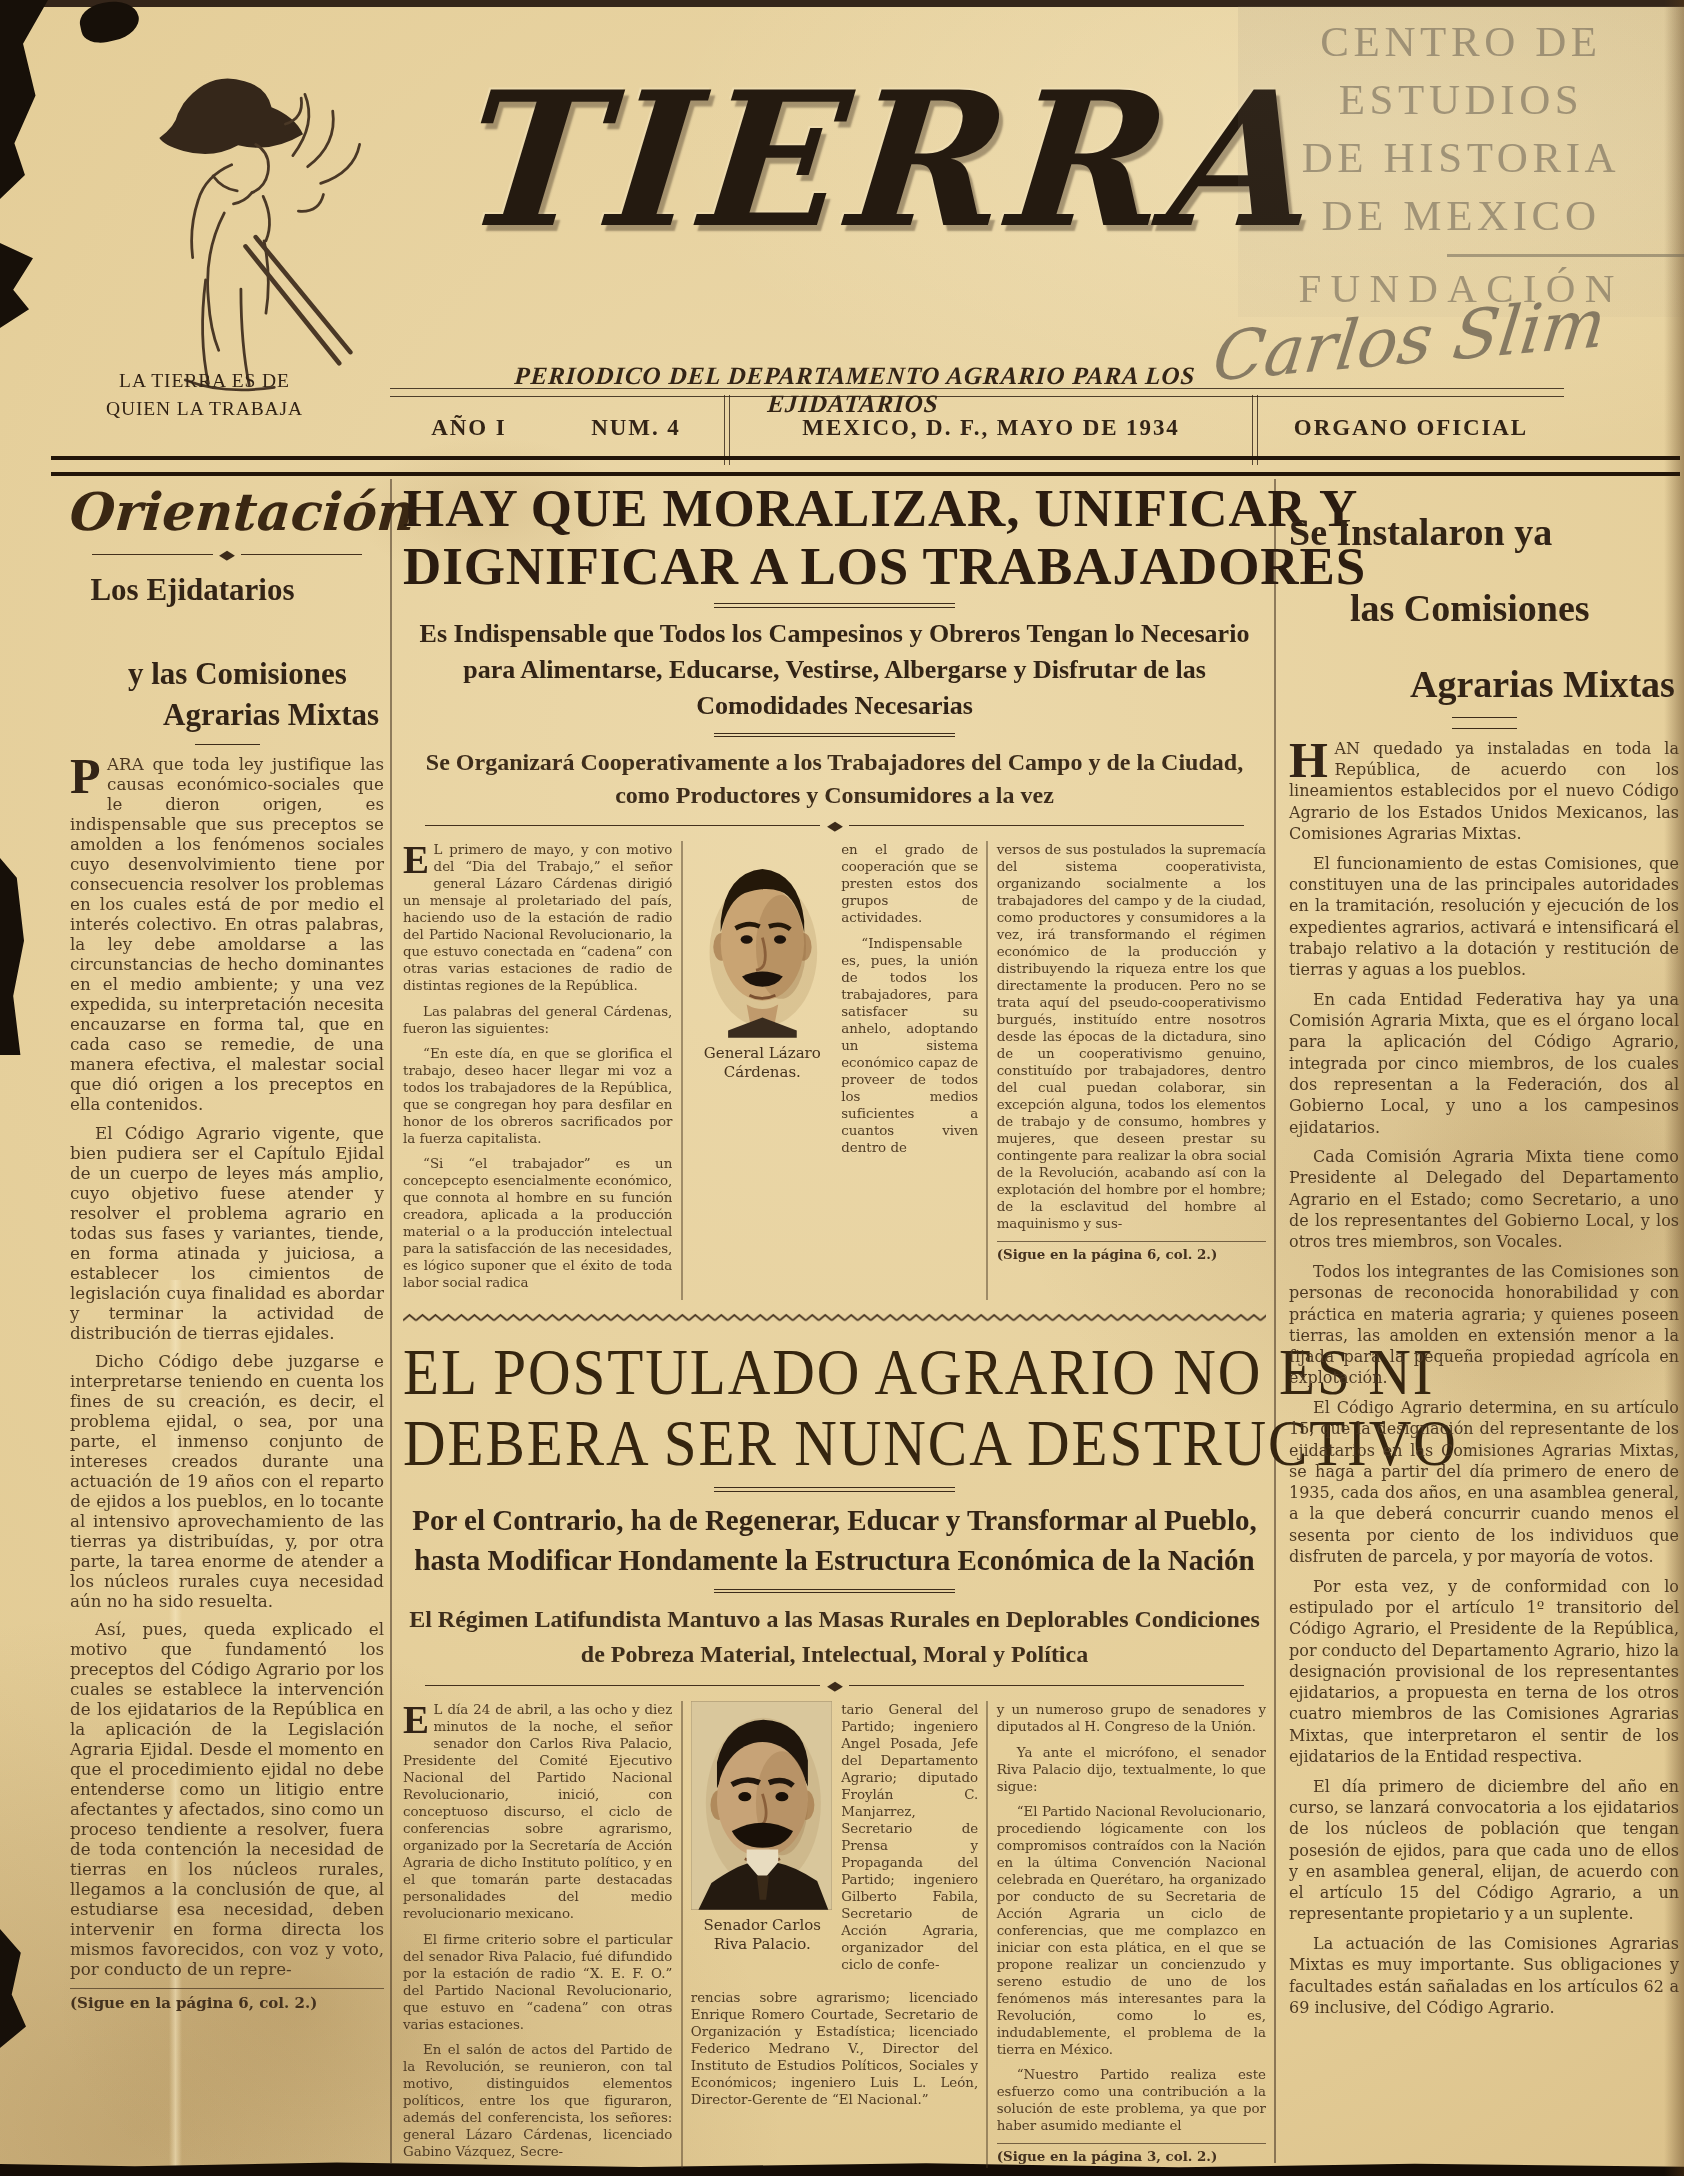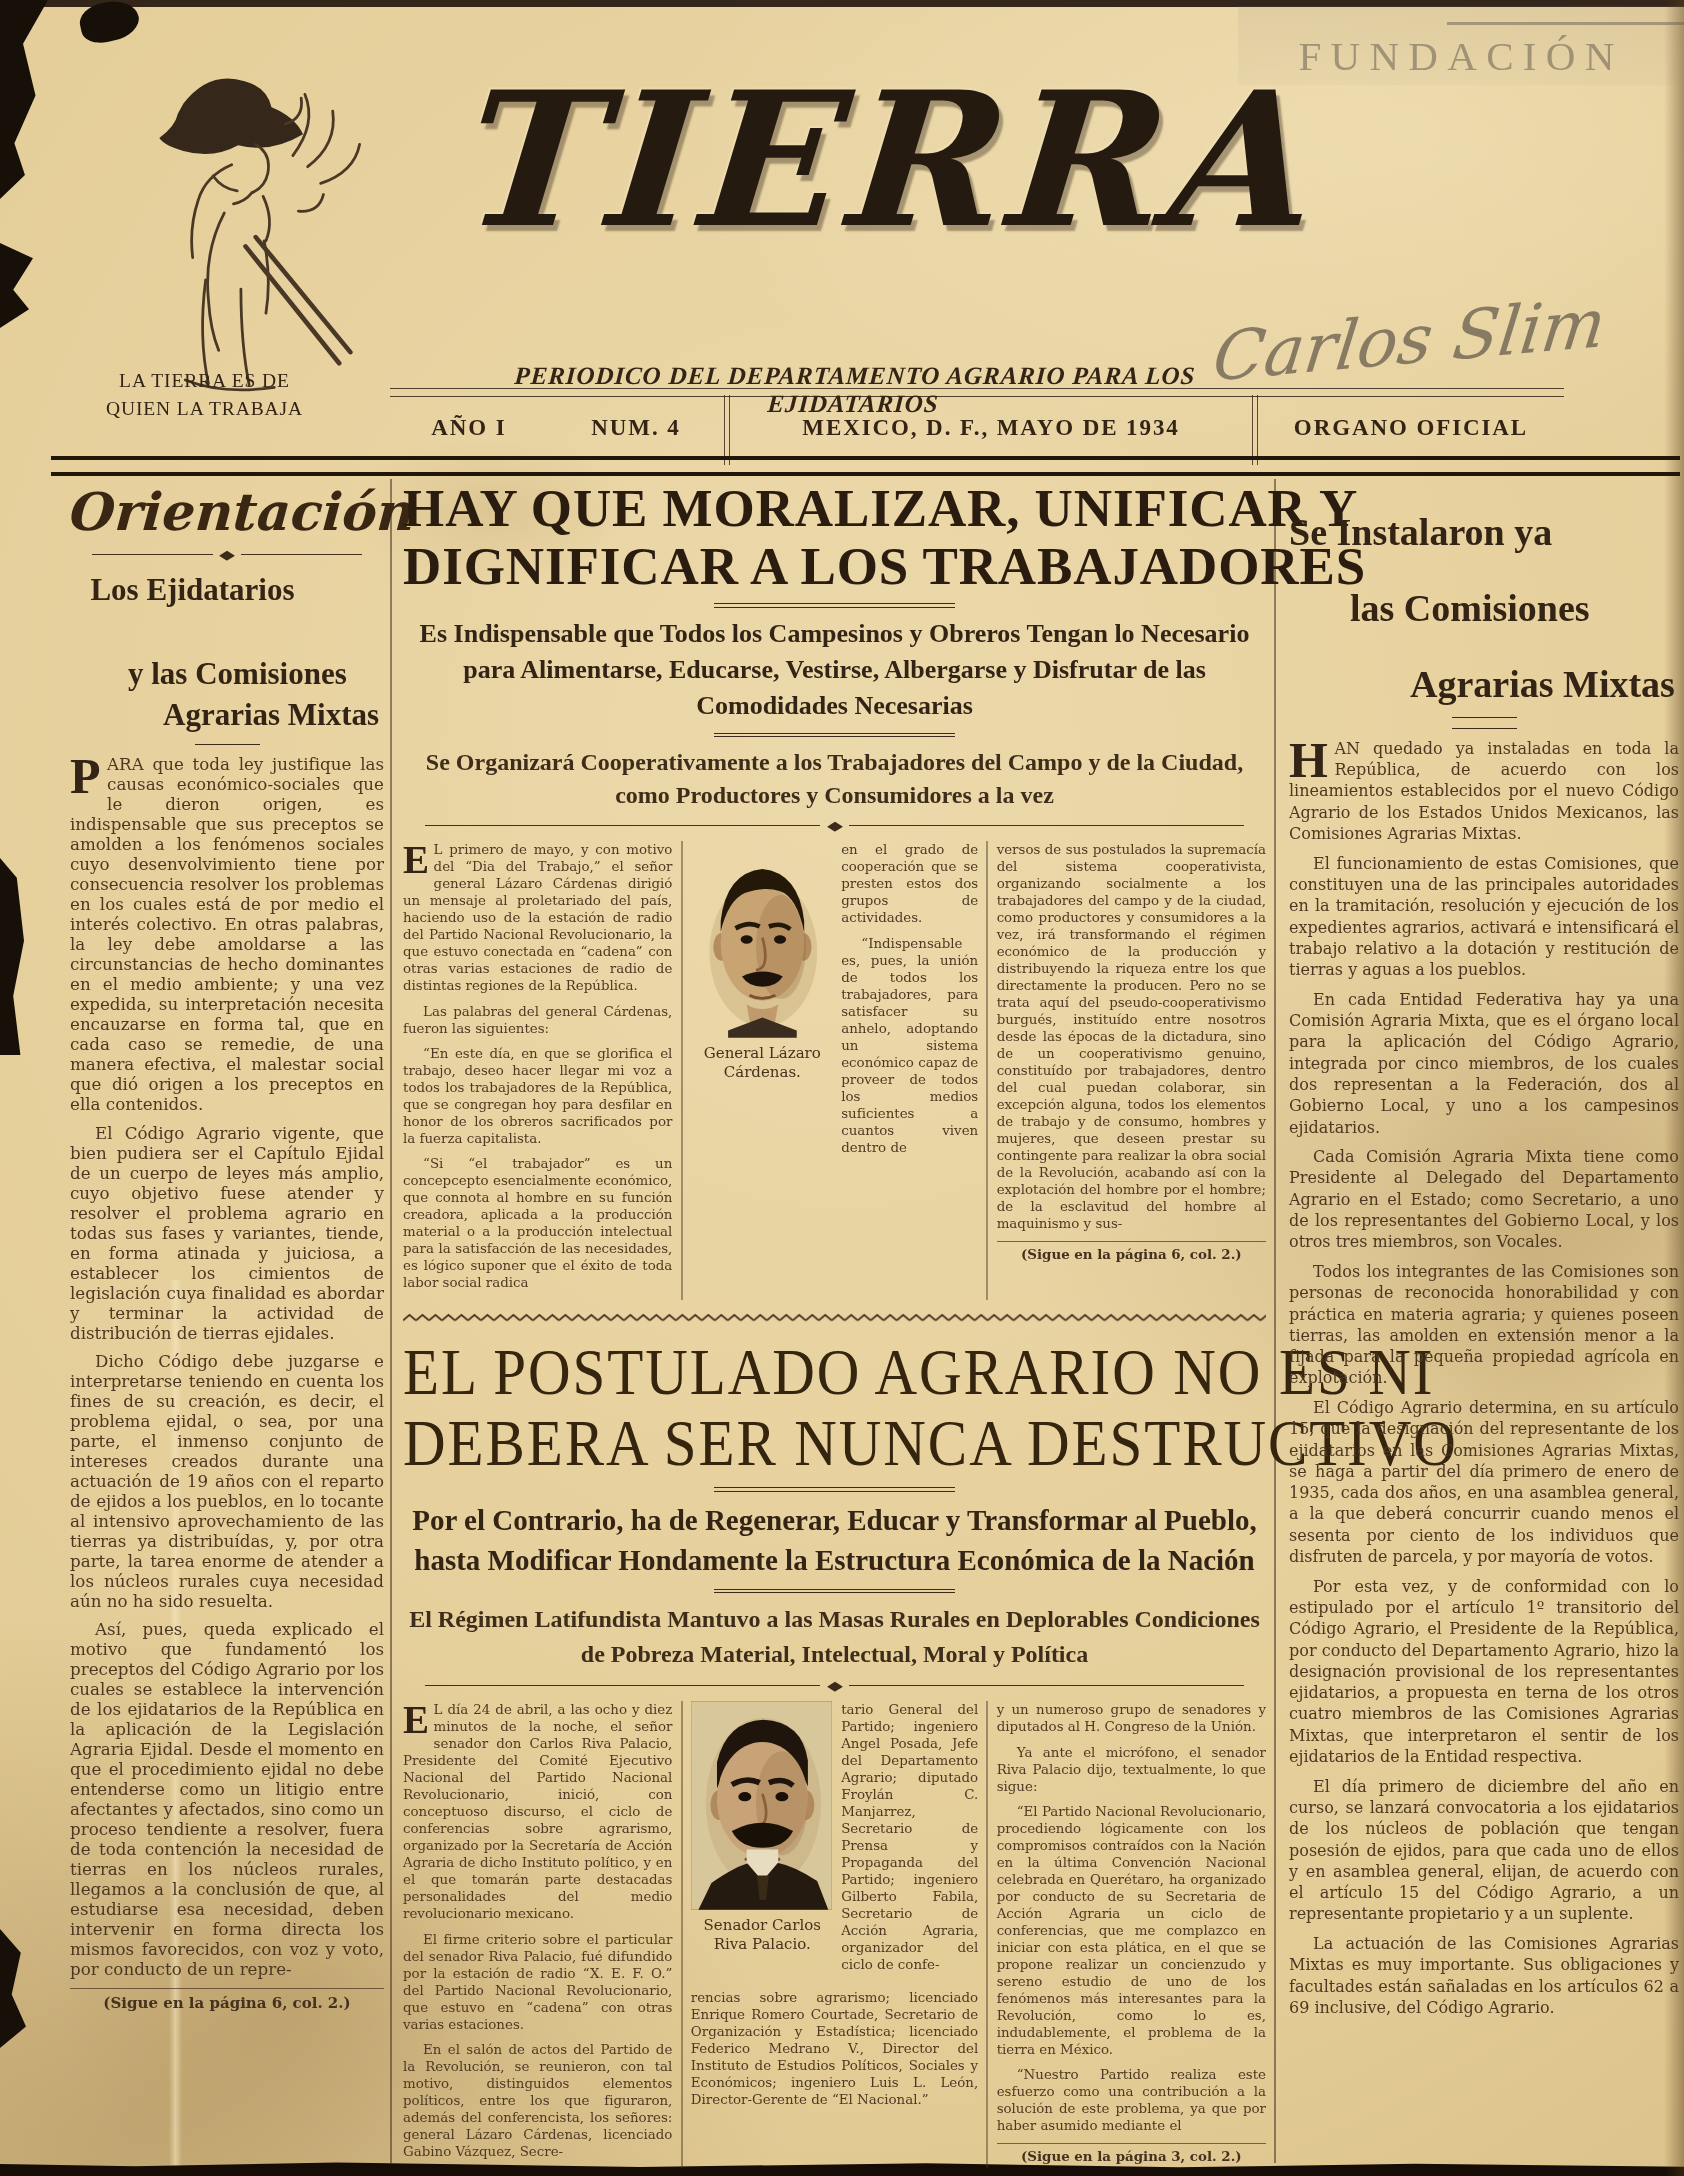--- a/index.html
+++ b/index.html
@@ -62,21 +62,21 @@
   .vrule.v1{left:390px;}
   .vrule.v2{left:1274px;}
   
   .para{margin:0 0 8.3px;text-align:justify;text-justify:inter-word;hyphens:auto;}
   .indent-list p{text-indent:1.5em;}
   .cont-list p:first-child{text-indent:0;}
   .cont-list p{text-indent:1.5em;}
   .dropcap{float:left;font-family:"Liberation Serif",serif;font-weight:bold;font-size:50px;
     line-height:39px;padding:2.8px 6.5px 0 0;color:#332416;}
   .continuation{border-top:1.9px solid rgba(68,50,32,.7);margin-top:7.4px;padding-top:4.6px;
-    text-align:center;font-size:14.4px;font-weight:bold;color:#44311e;}
+    text-align:left;font-size:14.4px;font-weight:bold;color:#44311e;}
   .center-rule{width:241px;margin:8.3px auto;border-top:1.9px solid #3c2b1a;}
   .center-rule.double{border-bottom:1.9px solid #3c2b1a;height:2.8px;}
   .short-rule{width:65px;margin:9.3px auto;border-top:1.9px solid #3c2b1a;}
   .fancy-rule{display:flex;align-items:center;gap:9.3px;margin:7.4px 22px;color:#3c2b1a;}
   .fancy-rule::before,.fancy-rule::after{content:"";flex:1;border-top:1.9px solid #43301d;}
   .fr-glyph{font-size:13px;line-height:1;transform:scaleX(1.6);}
   
   .col-left{position:absolute;left:70px;top:482px;width:314px;font-size:16.7px;line-height:20px;color:#4c3822;}
   .lc-heading{font-family:"DejaVu Serif",serif;font-style:italic;font-weight:bold;font-size:52px;
     line-height:59px;text-align:center;color:#3a2713;transform:skewX(-4deg);}
@@ -353,19 +353,25 @@
           <p class="para">Todos los integrantes de las Comisiones son personas de reconocida honorabilidad y con práctica en materia agraria; y quienes poseen tierras, las amolden en extensión menor a la fijada para la pequeña propiedad agrícola en explotación.</p>
           <p class="para">El Código Agrario determina, en su artículo 15, que la designación del representante de los ejidatarios en las Comisiones Agrarias Mixtas, se haga a partir del día primero de enero de 1935, cada dos años, en una asamblea general, a la que deberá concurrir cuando menos el sesenta por ciento de los individuos que disfruten de parcela, y por mayoría de votos.</p>
           <p class="para">Por esta vez, y de conformidad con lo estipulado por el artículo 1º transitorio del Código Agrario, el Presidente de la República, por conducto del Departamento Agrario, hizo la designación provisional de los representantes ejidatarios, a propuesta en terna de los otros cuatro miembros de las Comisiones Agrarias Mixtas, que interpretaron el sentir de los ejidatarios de la Entidad respectiva.</p>
           <p class="para">El día primero de diciembre del año en curso, se lanzará convocatoria a los ejidatarios de los núcleos de población que tengan posesión de ejidos, para que cada uno de ellos y en asamblea general, elijan, de acuerdo con el artículo 15 del Código Agrario, a un representante propietario y a un suplente.</p>
           <p class="para">La actuación de las Comisiones Agrarias Mixtas es muy importante. Sus obligaciones y facultades están sañaladas en los artículos 62 a 69 inclusive, del Código Agrario.</p>
         </div>
     </div>
   </div>
 
   <div class="watermark">
+    <div>
+        <div class="wm-line">CENTRO DE</div>
+        <div class="wm-line">ESTUDIOS</div>
+        <div class="wm-line">DE HISTORIA</div>
+        <div class="wm-line">DE MEXICO</div>
+      </div>
     <div class="wm-rule"></div>
     <div class="wm-foundation">FUNDACIÓN</div>
     <div class="wm-signature">Carlos Slim</div>
   </div>
 
 </div>
 
 
 </body></html>

